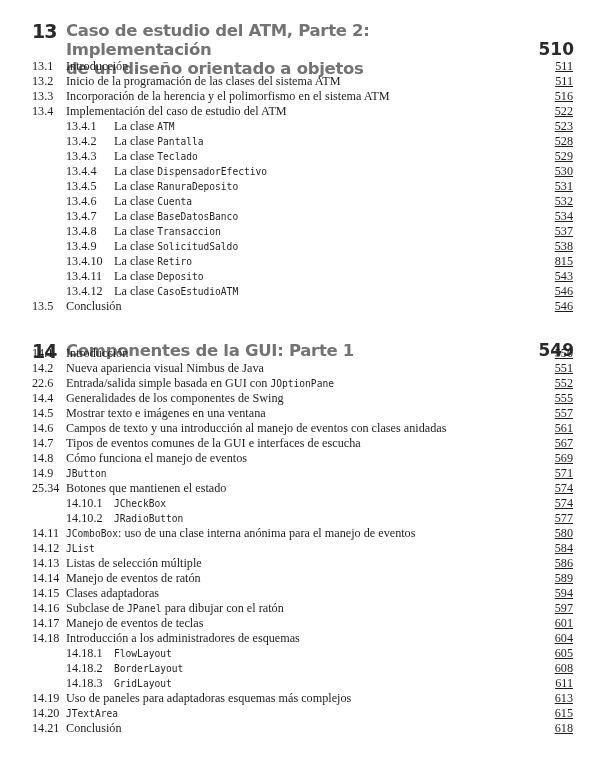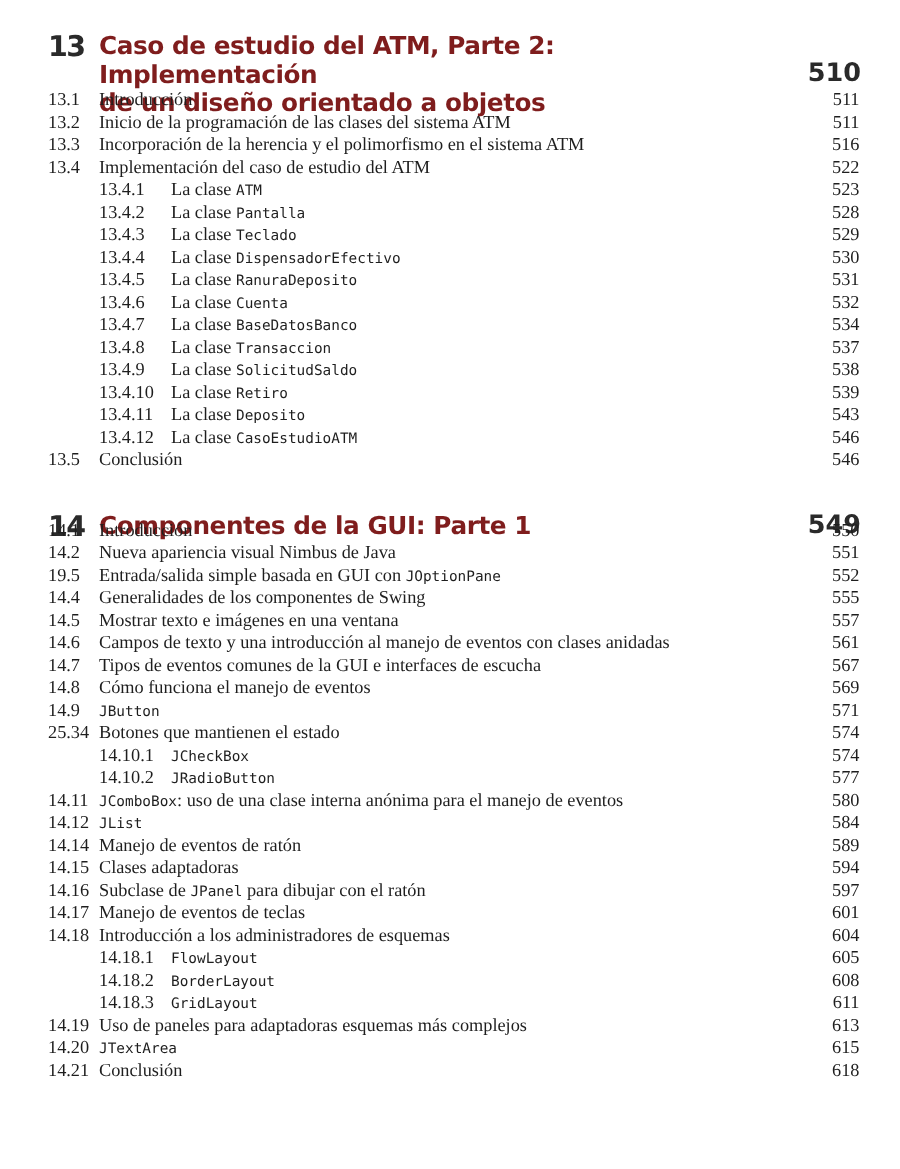--- a/index.html
+++ b/index.html
@@ -14,35 +14,35 @@
     .ch-head { position: relative; height: 40px; }
     .ch-num {
       position: absolute; left: 32px; top: 0;
       font-family: "DejaVu Sans", "Liberation Sans", sans-serif;
       font-size: 19px; font-weight: bold; color: #2a2a2a; line-height: 26px;
       letter-spacing: -1px;
     }
     .ch-title {
       position: absolute; left: 66px; top: 3px; width: 440px;
       font-family: "DejaVu Sans", "Liberation Sans", sans-serif;
-      font-size: 16.5px; font-weight: bold; color: #7f1d1d; line-height: 19px;
+      font-size: 16.5px; font-weight: bold; color: #737373; line-height: 19px;
       letter-spacing: -0.3px;
     }
     .ch-page {
       position: absolute; right: 26px;
       font-family: "DejaVu Sans", "Liberation Sans", sans-serif;
       font-size: 17px; font-weight: bold; color: #2a2a2a; line-height: 19px;
     }
     .entries { position: absolute; left: 0; width: 600px; }
     .entry { position: relative; height: 15px; line-height: 15px; font-size: 12.2px; white-space: nowrap; padding-left: 32px; }
     .e-num { position: absolute; left: 32px; top: 0; }
     .e-title { position: absolute; left: 66px; top: 0; }
     .entry.sub .e-num { left: 66px; }
     .entry.sub .e-title { left: 114px; }
-    .e-page { position: absolute; right: 27px; top: 0; }
+    .e-page { position: absolute; right: 27px; top: 0; text-decoration: underline; }
     .mono { font-family: "DejaVu Sans Mono", "Liberation Mono", monospace; font-size: 9.6px; }
   </style>
 </head>
 <body>
 
 <div class="page">
 
   <div class="chapter" style="top:18px;">
     <div class="ch-head">
       <span class="ch-num">13</span>
@@ -114,21 +114,21 @@
           <span class="e-page">537</span>
         </div>
         <div class="entry sub">
           <span class="e-num">13.4.9</span>
           <span class="e-title"><span>La clase </span><span class="mono">SolicitudSaldo</span></span>
           <span class="e-page">538</span>
         </div>
         <div class="entry sub">
           <span class="e-num">13.4.10</span>
           <span class="e-title"><span>La clase </span><span class="mono">Retiro</span></span>
-          <span class="e-page">539</span>
+          <span class="e-page">815</span>
         </div>
         <div class="entry sub">
           <span class="e-num">13.4.11</span>
           <span class="e-title"><span>La clase </span><span class="mono">Deposito</span></span>
           <span class="e-page">543</span>
         </div>
         <div class="entry sub">
           <span class="e-num">13.4.12</span>
           <span class="e-title"><span>La clase </span><span class="mono">CasoEstudioATM</span></span>
           <span class="e-page">546</span>
@@ -154,21 +154,21 @@
           <span class="e-num">14.1</span>
           <span class="e-title"><span>Introducción</span></span>
           <span class="e-page">550</span>
         </div>
         <div class="entry">
           <span class="e-num">14.2</span>
           <span class="e-title"><span>Nueva apariencia visual Nimbus de Java</span></span>
           <span class="e-page">551</span>
         </div>
         <div class="entry">
-          <span class="e-num">19.5</span>
+          <span class="e-num">22.6</span>
           <span class="e-title"><span>Entrada/salida simple basada en GUI con </span><span class="mono">JOptionPane</span></span>
           <span class="e-page">552</span>
         </div>
         <div class="entry">
           <span class="e-num">14.4</span>
           <span class="e-title"><span>Generalidades de los componentes de Swing</span></span>
           <span class="e-page">555</span>
         </div>
         <div class="entry">
           <span class="e-num">14.5</span>
@@ -214,20 +214,25 @@
           <span class="e-num">14.11</span>
           <span class="e-title"><span class="mono">JComboBox</span><span>: uso de una clase interna anónima para el manejo de eventos</span></span>
           <span class="e-page">580</span>
         </div>
         <div class="entry">
           <span class="e-num">14.12</span>
           <span class="e-title"><span class="mono">JList</span></span>
           <span class="e-page">584</span>
         </div>
         <div class="entry">
+          <span class="e-num">14.13</span>
+          <span class="e-title"><span>Listas de selección múltiple</span></span>
+          <span class="e-page">586</span>
+        </div>
+        <div class="entry">
           <span class="e-num">14.14</span>
           <span class="e-title"><span>Manejo de eventos de ratón</span></span>
           <span class="e-page">589</span>
         </div>
         <div class="entry">
           <span class="e-num">14.15</span>
           <span class="e-title"><span>Clases adaptadoras</span></span>
           <span class="e-page">594</span>
         </div>
         <div class="entry">

